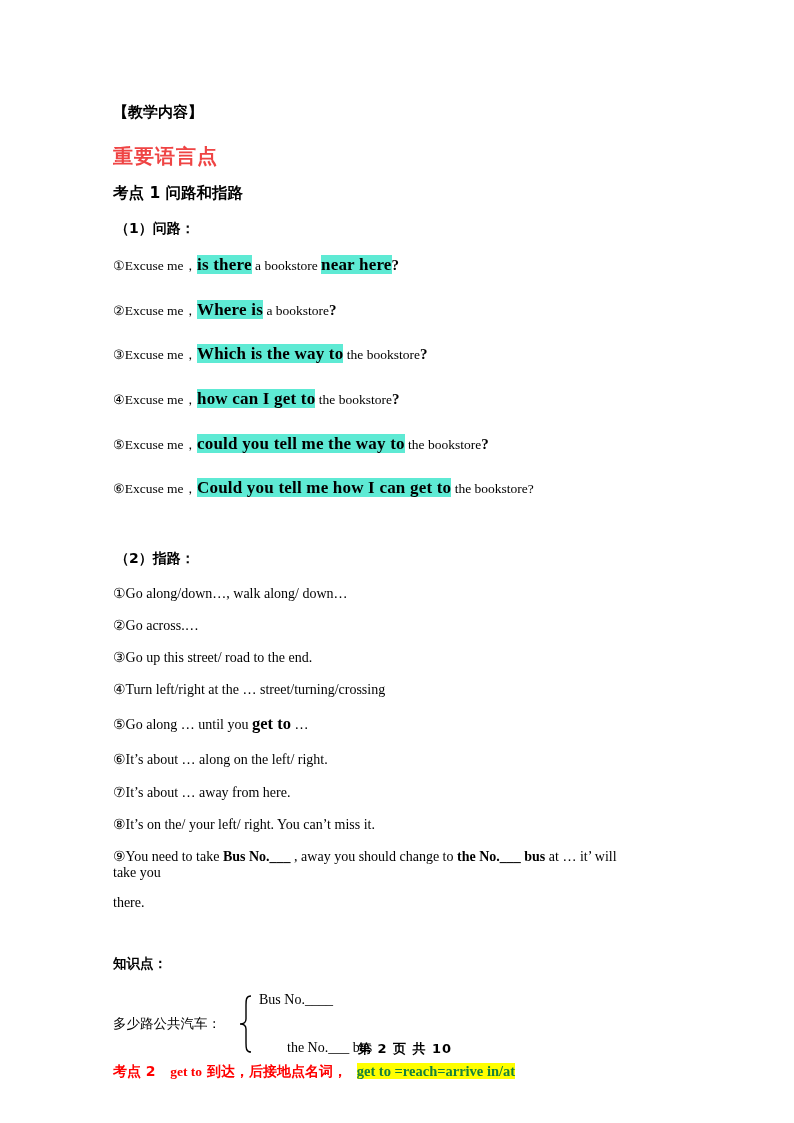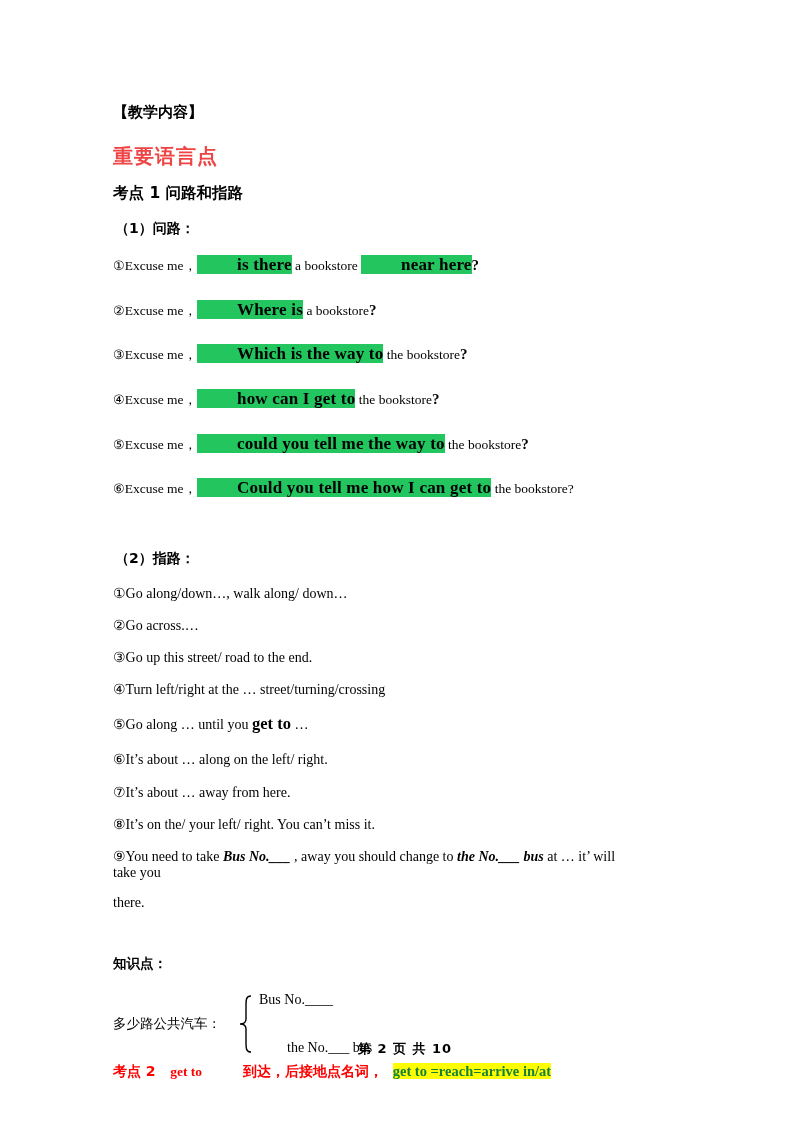--- a/index.html
+++ b/index.html
@@ -17,21 +17,21 @@
   }
   .page {
     position: absolute;
     left: 0; top: 8px;
     width: 730px;
     height: 1123px;
     box-sizing: border-box;
     padding: 95px 90px 0 113px;
   }
 
-  .hl { background: #22c55e; padding-left: 40px; }
+  .hl { background: #5eead4; }
 
   
   .h-teaching {
     font-family: "DejaVu Sans", sans-serif;
     font-weight: bold;
     font-size: 15px;
     letter-spacing: 0px;
     margin: 0 0 21px 0;
   }
   .h-main {
@@ -78,21 +78,21 @@
   .d-line {
     font-size: 14px;
     margin: 0 0 19px 0;
     line-height: 1.15;
   }
   .d-line.tight { margin-bottom: 16px; }
   .d-line .getto {
     font-weight: bold;
     font-size: 16.5px;
   }
-  .d-line .bnum { font-weight: bold; font-style: italic; }
+  .d-line .bnum { font-weight: bold; }
 
   .sub-head2 {
     font-family: "DejaVu Sans", sans-serif;
     font-weight: bold;
     font-size: 14px;
     margin: 0 0 18px 2px;
   }
 
   
   .kp-head {
@@ -136,21 +136,21 @@
     font-size: 14px;
     color: #ff0000;
     margin: 6px 0 0 0;
     line-height: 1.1;
   }
   .point2 .eng {
     font-family: "Liberation Serif", serif;
     font-size: 13.5px;
     font-weight: bold;
   }
-  .point2 .cn { font-size: 14px; margin-left: 36px; }
+  .point2 .cn { font-size: 14px; }
   .point2 .hl-red {
     background: #ffff00;
     color: #15803d;
     font-family: "Liberation Serif", serif;
     font-weight: bold;
     font-size: 14.5px;
   }
 
   
   .footer {

